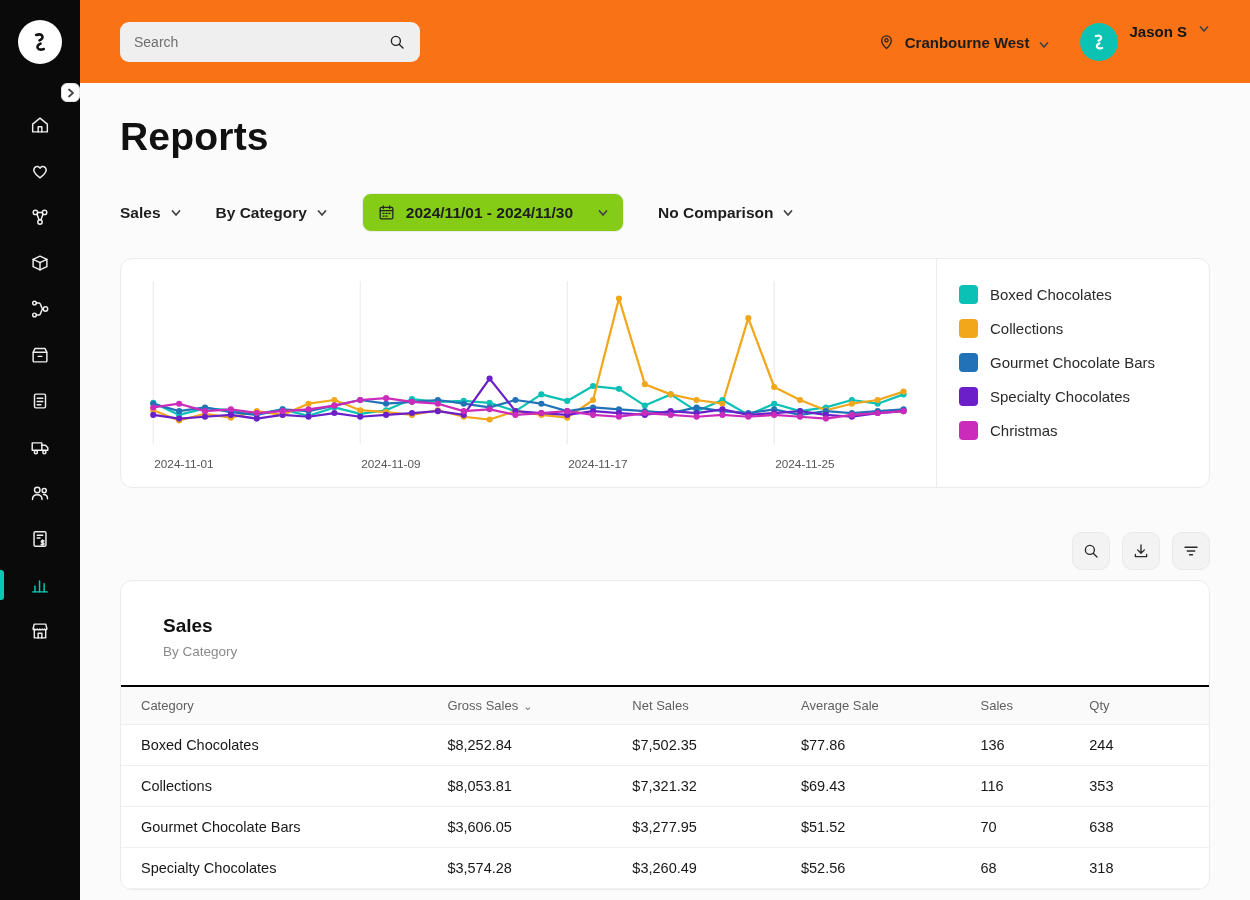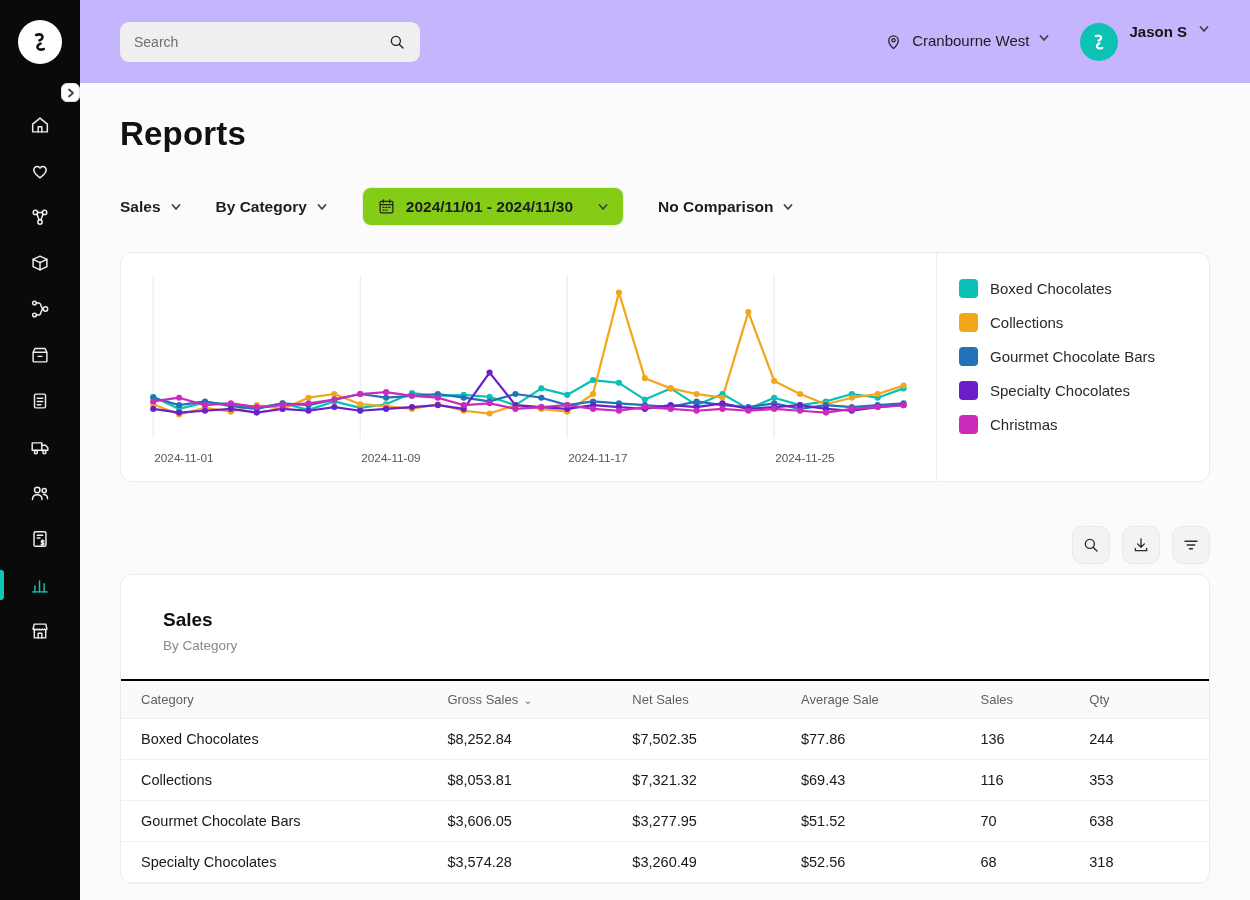--- a/index.html
+++ b/index.html
@@ -15,36 +15,36 @@
   .nav-item { height:46px; width:100%; display:flex; align-items:center; justify-content:center; color:rgba(255,255,255,.93); cursor:pointer; position:relative; }
   .nav-item svg { width:22px; height:22px; fill:none; stroke:currentColor; stroke-width:1.6; stroke-linecap:round; stroke-linejoin:round; }
   .nav-item.active { color:#0cc7b4; }
   .nav-item.active::before { content:""; position:absolute; left:0; top:8px; bottom:8px; width:4px; background:#0cc7b4; border-radius:0 3px 3px 0; }
 
   .collapse-btn { position:absolute; left:61px; top:83px; width:19px; height:19px; background:#fff; border:1px solid #e4e4e4; border-radius:6px; display:flex; align-items:center; justify-content:center; cursor:pointer; z-index:9; color:#555; font-size:11px; }
 
   
   .main { flex:1; display:flex; flex-direction:column; min-width:0; }
 
-  .topbar { height:83px; display:flex; align-items:center; padding:0 40px; background:#c4b5fd; }
+  .topbar { height:83px; display:flex; align-items:center; padding:0 40px; background:#f97316; }
   .search-box { width:300px; height:40px; background:#efefef; border-radius:9px; display:flex; align-items:center; padding:0 14px; }
   .search-box input { flex:1; border:0; outline:0; background:transparent; font-size:14px; color:#333; font-family:inherit; }
   .search-box input::placeholder { color:#6f6f6f; }
   .search-box svg { width:18px; height:18px; stroke:#222; fill:none; stroke-width:1.8; stroke-linecap:round; }
 
   .topbar-right { margin-left:auto; display:flex; align-items:center; gap:30px; }
-  .loc { display:flex; align-items:flex-start; gap:9px; cursor:pointer; font-size:15px; color:#1c1c1c; font-weight:400;}
+  .loc { display:flex; align-items:flex-end; gap:9px; cursor:pointer; font-size:15px; color:#1c1c1c; font-weight:700;}
   .loc svg.pin { width:19px; height:19px; stroke:#222; fill:none; stroke-width:1.6; stroke-linecap:round; stroke-linejoin:round;}
   .chev { width:12px; height:12px; stroke:#444; fill:none; stroke-width:1.8; stroke-linecap:round; stroke-linejoin:round; }
   .user { display:flex; align-items:flex-start; gap:11px; cursor:pointer; font-size:15px; font-weight:700; color:#141414;}
   .avatar { width:38px; height:38px; border-radius:50%; background:#0cc2b2; display:flex; align-items:center; justify-content:center; }
   .avatar svg { width:22px; height:22px; stroke:#fff; }
 
   .content { padding:20px 40px 0 40px; flex:1; overflow:hidden; }
-  .page-title { font-size:33px; font-weight:800; color:#111; letter-spacing:.2px; margin:12px 0 34px; }
+  .page-title { font-size:39px; font-weight:800; color:#111; letter-spacing:.2px; margin:12px 0 34px; }
 
   
   .filters { display:flex; align-items:center; gap:34px; margin-bottom:26px; }
   .filter-item { display:flex; align-items:center; gap:9px; font-size:15.5px; font-weight:600; color:#1d1d1d; cursor:pointer; }
   .date-filter { display:flex; align-items:center; gap:10px; font-size:15.5px; font-weight:600; color:#1d1d1d; border:1px solid #ececec; border-radius:9px; padding:9px 14px; cursor:pointer; background:#84cc16;}
   .date-filter .chev { margin-left:14px; }
   .cal-icon { width:19px; height:19px; stroke:#222; fill:none; stroke-width:1.6; stroke-linecap:round;}
 
   
   .chart-card { background:#fff; border:1px solid #ebebeb; border-radius:12px; display:flex; height:230px; overflow:hidden; }

